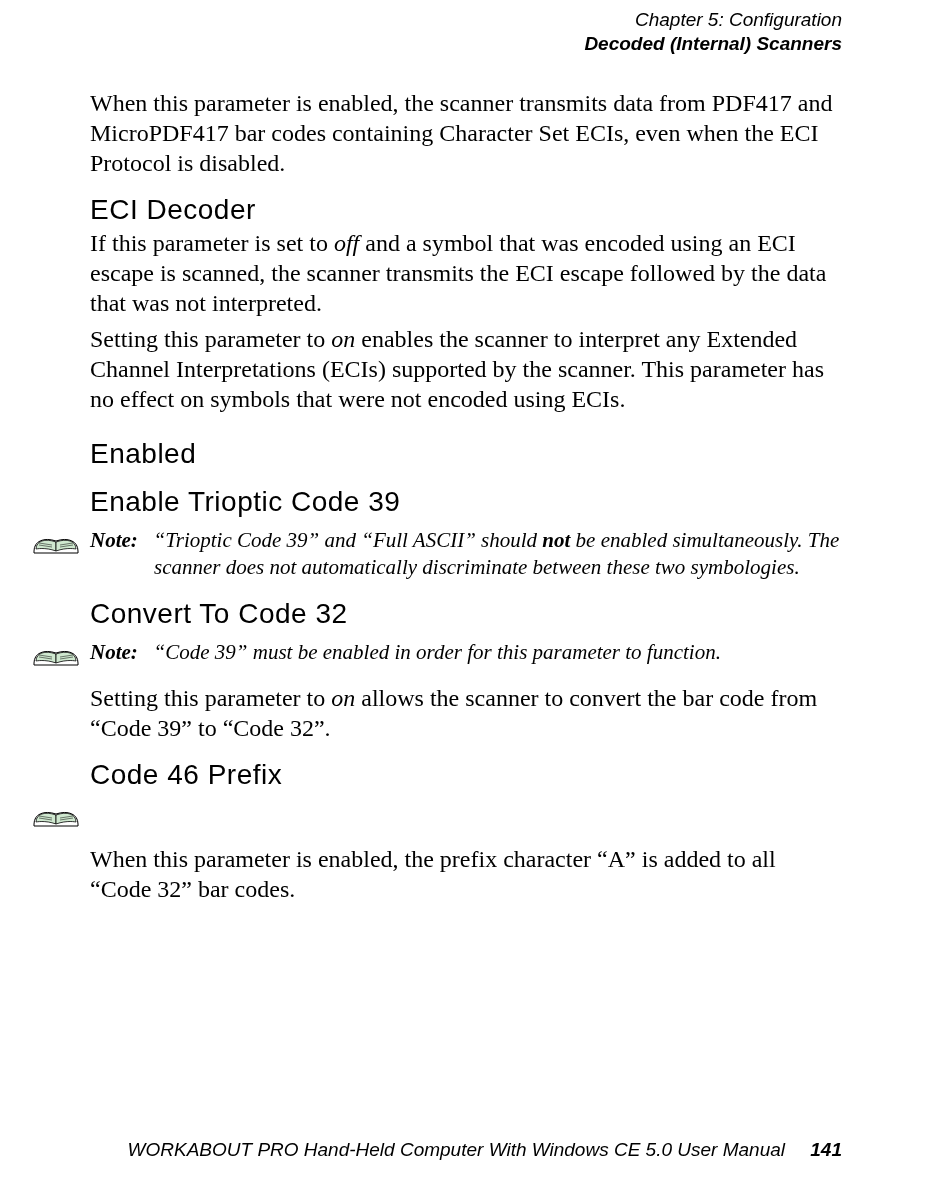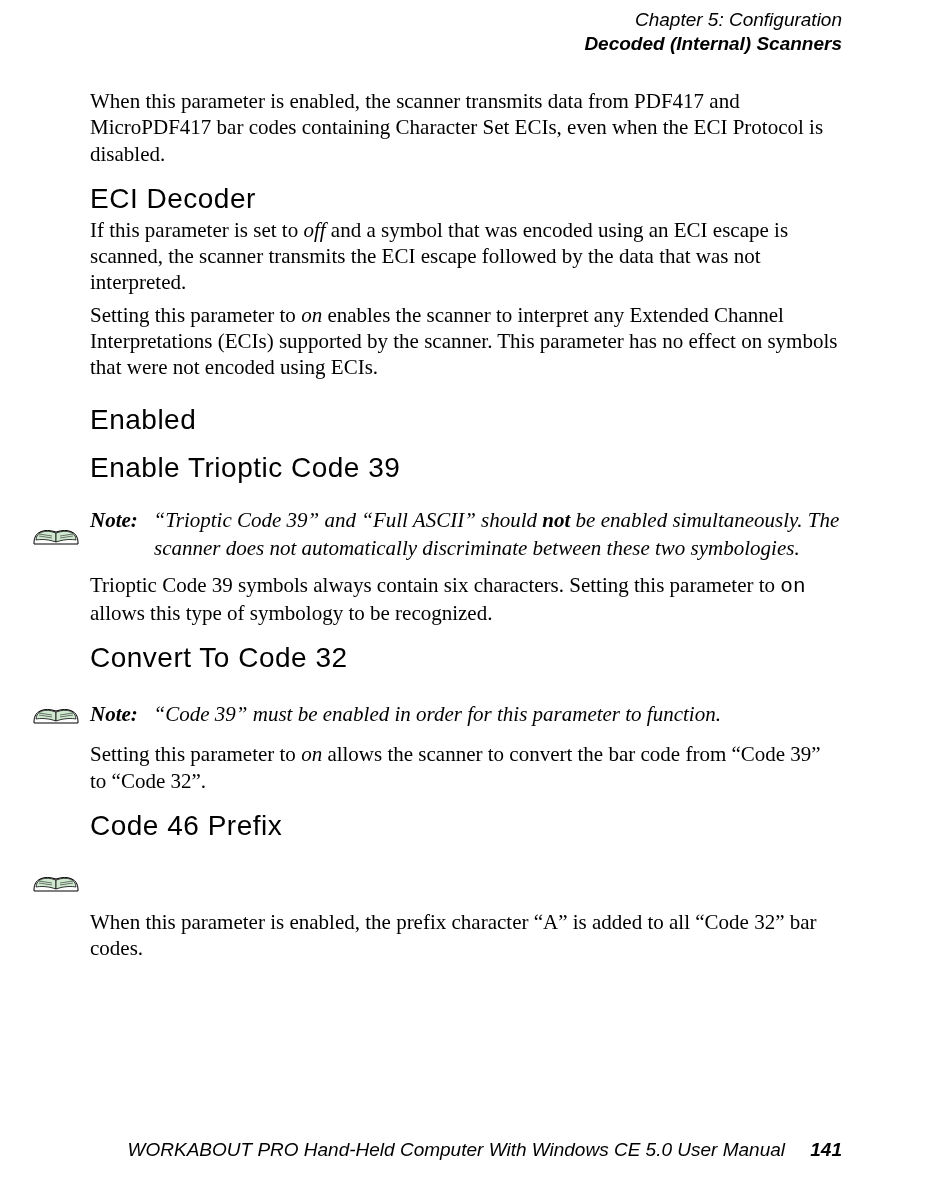--- a/index.html
+++ b/index.html
@@ -30,21 +30,21 @@
     line-height: 1.25;
   }
   .header .line2 { font-weight: bold; }
   .content {
     position: absolute;
     top: 88px;
     left: 90px;
     right: 85px;
   }
   .body-text {
-    font-size: 21px;
+    font-size: 24px;
     line-height: 1.25;
     margin: 0 2px 6px 0;
     font-family: "Times New Roman", Times, serif;
   }
   .h-sub {
     font-family: "Arial Narrow", Arial, Helvetica, sans-serif;
     font-stretch: condensed;
     font-weight: 400;
     font-size: 28px;
     letter-spacing: 0.5px;
@@ -54,22 +54,22 @@
     font-family: "Arial Narrow", Arial, Helvetica, sans-serif;
     font-stretch: condensed;
     font-weight: 400;
     font-size: 34px;
     letter-spacing: 0.5px;
     margin: 24px 0 4px 0;
   }
   .h-section .num { margin-right: 24px; }
   .note-row {
     display: flex;
-    align-items: center;
-    margin: 23px 0 10px 0;
+    align-items: flex-start;
+    margin: 9px 0 10px 0;
   }
   .note-icon-wrap {
     width: 58px;
     flex: 0 0 58px;
     margin-left: -58px;
     padding-top: 0px;
   }
   .note-text-wrap {
     flex: 1 1 auto;
   }
@@ -143,23 +143,20 @@
           <line x1="41" y1="18" x2="28" y2="20" stroke="#000" stroke-width="0.5"></line>
         </svg>
       </div>
       <div class="note-text-wrap">
         <p class="note-line">
           <span class="note-label">Note:</span>&nbsp;&nbsp;&nbsp;<span>“Trioptic Code 39” and “Full ASCII” should </span><span class="note-strong">not</span><span> be enabled simultaneously. The scanner does not automatically discriminate between these two symbologies.</span>
         </p>
       </div>
     </div>
 
-    <p class="body-text">
-      <span>Trioptic Code 39 symbols always contain six characters. Setting this parameter to </span><span class="mono">on</span><span> allows this type of symbology to be recognized.</span>
-    </p>
 
     <h3 class="h-sub">Convert To Code 32</h3>
 
     <div class="note-row">
       <div class="note-icon-wrap">
         <svg class="book" viewBox="0 0 48 30">
           <path d="M2 24 C2 14 12 10 24 14 C36 10 46 14 46 24 L46 26 L2 26 Z" fill="#fff" stroke="#000" stroke-width="1"></path>
           <path d="M4 22 C4 14 13 11 24 15 L24 24 C13 20 4 22 4 22 Z" fill="#cfe8cf" stroke="#000" stroke-width="0.8"></path>
           <path d="M44 22 C44 14 35 11 24 15 L24 24 C35 20 44 22 44 22 Z" fill="#cfe8cf" stroke="#000" stroke-width="0.8"></path>
           <line x1="7" y1="16" x2="20" y2="18" stroke="#000" stroke-width="0.5"></line>

